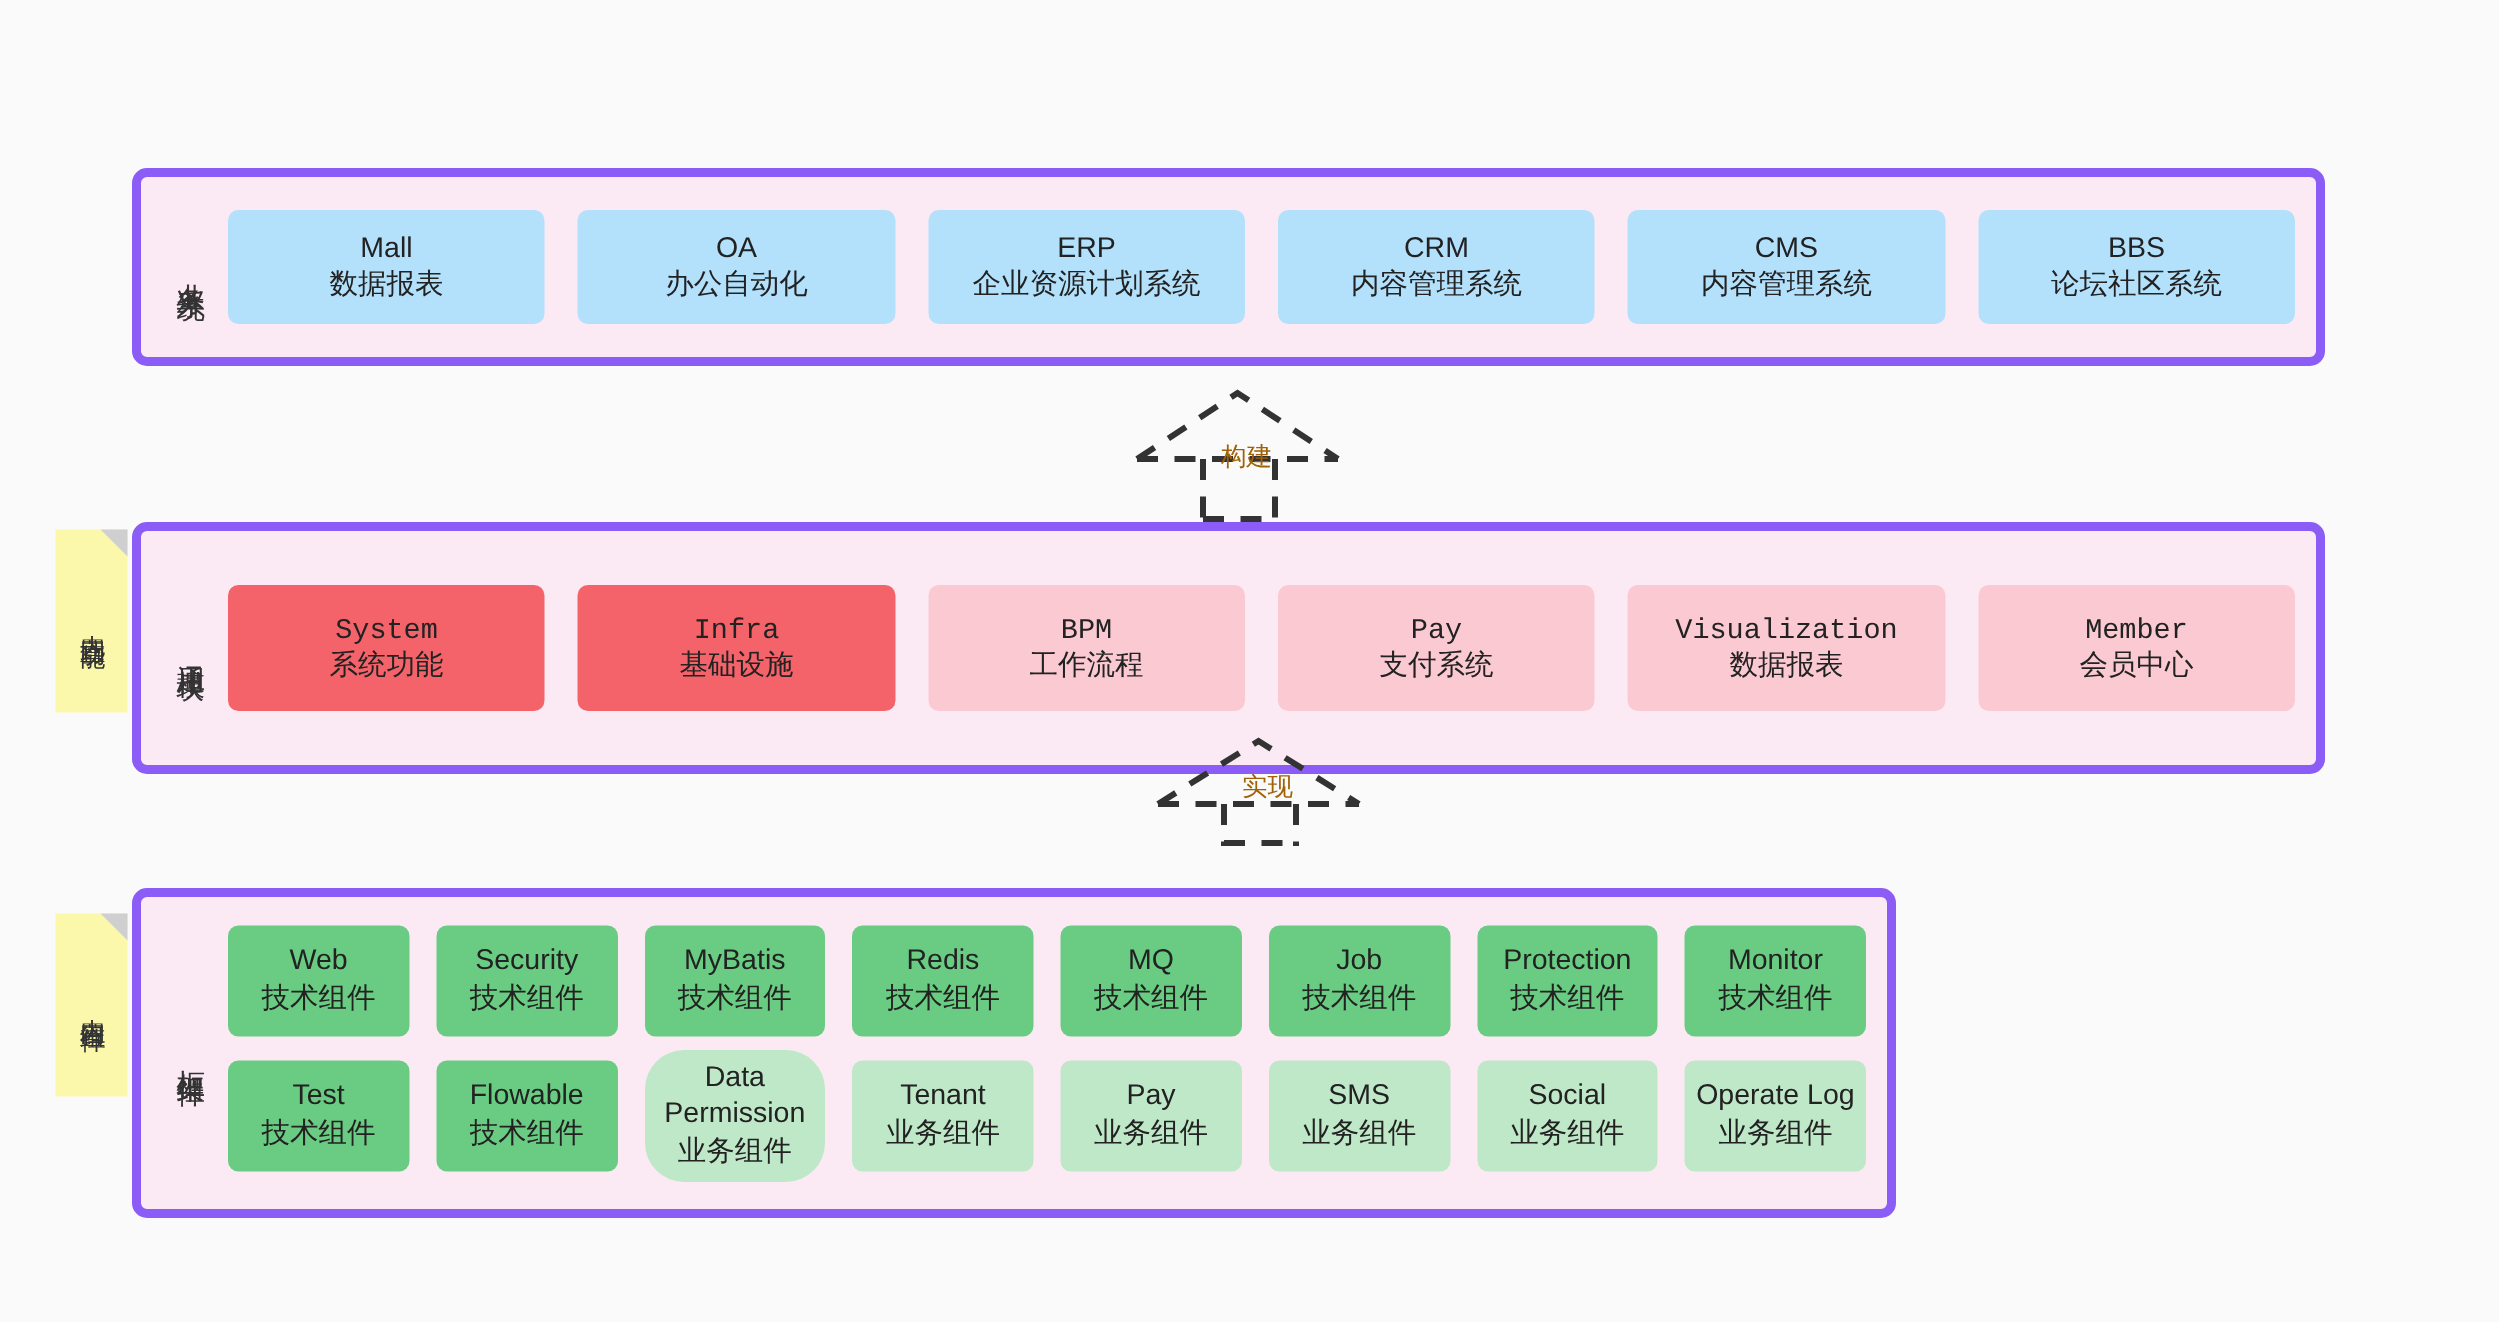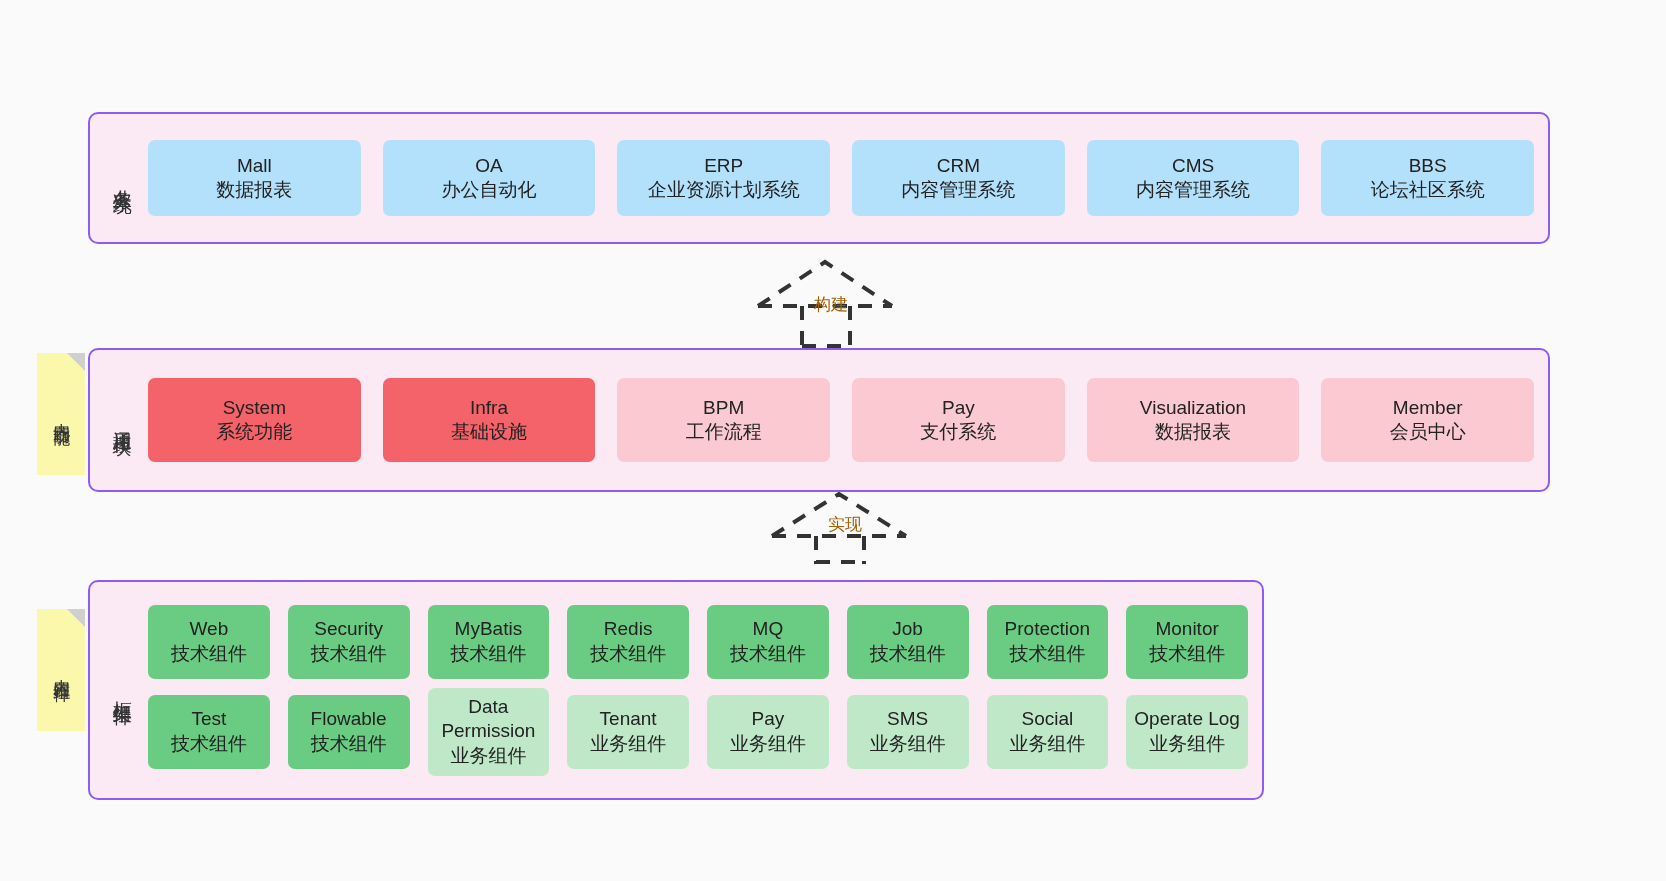--- a/index.html
+++ b/index.html
@@ -10,21 +10,21 @@
     color:#333333;
     overflow:hidden;
     position:relative;
   }
   .canvas{position:absolute;inset:0;}
 
   
   .layer{
     position:absolute;
     background:#fbeaf4;
-    border:2px solid #8b5cf6;
+    border:6px solid #8b5cf6;
     border-radius:10px;
     box-sizing:border-box;
     display:flex;
     align-items:center;
   }
   .layer-title{
     width:44px;
     flex:0 0 44px;
     font-size:19px;
     line-height:1.18;
@@ -64,39 +64,39 @@
   }
   .node .t1{display:block;}
   .node .t2{display:block;}
 
   
   #layer-business{left:88px;top:112px;width:1462px;height:132px;}
   #layer-business .layer-body{gap:22px;}
   #layer-business .node{flex:1 1 0;height:76px;background:#b3e0fb;}
 
   
-  #layer-modules{left:88px;top:348px;width:1462px;height:144px;}
+  #layer-modules{left:88px;top:348px;width:1462px;height:168px;font-family:Liberation Mono, monospace;}
   #layer-modules .layer-body{gap:22px;}
   #layer-modules .node{flex:1 1 0;height:84px;}
   .n-red{background:#f4636a;}
   .n-pink{background:#fbc9d1;}
 
   
-  #layer-framework{left:88px;top:580px;width:1176px;height:220px;}
+  #layer-framework{left:88px;top:592px;width:1176px;height:220px;}
   #layer-framework .layer-body{
     flex-direction:column;
     justify-content:center;
     gap:16px;
     padding:0 14px 0 4px;
   }
   .fw-row{display:flex;align-items:flex-start;gap:18px;width:100%;}
   .fw-row .node{flex:1 1 0;}
   .fw-row.top .node{height:74px;}
   .fw-row.bottom .node{height:74px;}
-  .fw-row.bottom .node.tall{height:88px;margin-top:-7px;}
+  .fw-row.bottom .node.tall{height:88px;margin-top:-7px;border-radius:26px;}
   .n-green{background:#69cc82;}
   .n-lgreen{background:#bfe8c8;}
 
   
   .note{
     position:absolute;
     width:48px;
     background:#fbf8ac;
     display:flex;
     align-items:center;

